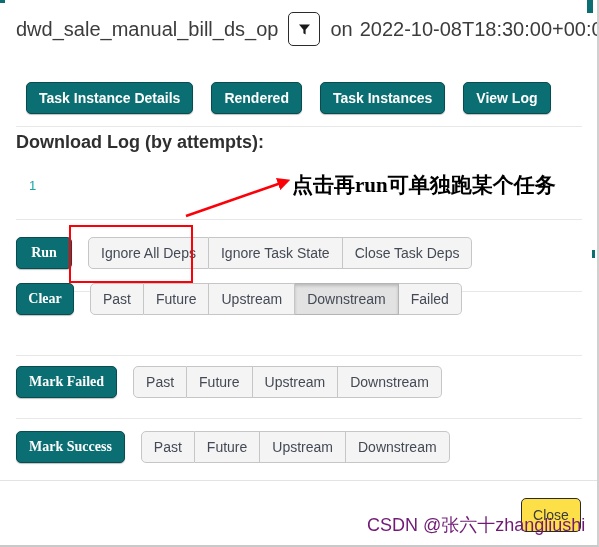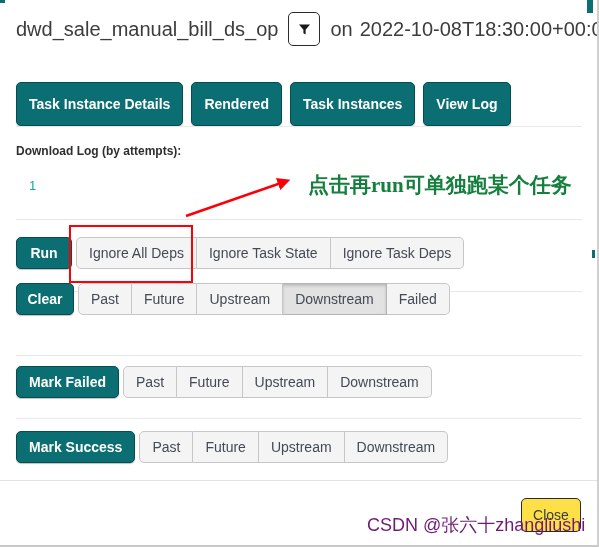--- a/index.html
+++ b/index.html
@@ -121,47 +121,47 @@
     box-shadow: inset 0 2px 3px rgba(0,0,0,.17);
   }
 
   
   #tabbar {
     position: absolute;
     left: 16px; top: 82px;
     display: flex;
     gap: 8px;
   }
-  #tabbar .btn-teal { height: 44px; font-size: 14px; }
+  #tabbar .btn-teal { height: 32px; font-size: 14px; margin-left: 10px; }
 
   
   #dl-label {
     position: absolute;
-    left: 16px; top: 144px;
-    font-size: 12px;
+    left: 16px; top: 132px;
+    font-size: 18px;
     font-weight: bold;
     color: #2f2f2f;
   }
   #dl-attempt {
     position: absolute;
     left: 29px; top: 178px;
     font-size: 13px;
     color: #18a6a6;
     text-decoration: none;
     cursor: pointer;
   }
 
   
   .action-row {
     position: absolute;
     left: 16px;
     display: flex;
     align-items: center;
   }
-  .action-row .primary { margin-right: 4px; }
+  .action-row .primary { margin-right: 16px; font-family: Liberation Serif, serif; }
   .group { display: flex; }
   .group .btn-light { border-radius: 0; border-left-width: 0; }
   .group .btn-light:first-child {
     border-top-left-radius: 5px;
     border-bottom-left-radius: 5px;
     border-left-width: 1px;
   }
   .group .btn-light:last-child {
     border-top-right-radius: 5px;
     border-bottom-right-radius: 5px;
@@ -199,24 +199,23 @@
     left: 0; top: 0;
     width: 599px; height: 547px;
     pointer-events: none;
   }
   #anno-text {
     position: absolute;
     left: 292px; top: 171px;
     font-family: "Liberation Serif", serif;
     font-size: 21px;
     font-weight: bold;
-    color: #15803d;
+    color: #000000;
     white-space: nowrap;
     letter-spacing: 0px;
-    margin-left: 16px;
   }
   #anno-box {
     position: absolute;
     left: 69px; top: 225px;
     width: 124px; height: 58px;
     border: 2px solid #fb0007;
     box-sizing: border-box;
     background: transparent;
   }
 
@@ -265,21 +264,21 @@
   <div id="dl-label">Download Log (by attempts):</div>
   <a id="dl-attempt" href="#">1</a>
 
   <div class="divider" id="div-log"></div>
 
   <div class="action-row" id="row-run">
     <div class="btn btn-teal primary">Run</div>
     <div class="group">
       <div class="btn btn-light">Ignore All Deps</div>
       <div class="btn btn-light">Ignore Task State</div>
-      <div class="btn btn-light">Ignore Task Deps</div>
+      <div class="btn btn-light">Close Task Deps</div>
     </div>
   </div>
 
   <div class="divider" id="div-run"></div>
 
   <div class="action-row" id="row-clear">
     <div class="btn btn-teal primary">Clear</div>
     <div class="group">
       <div class="btn btn-light">Past</div>
       <div class="btn btn-light">Future</div>

